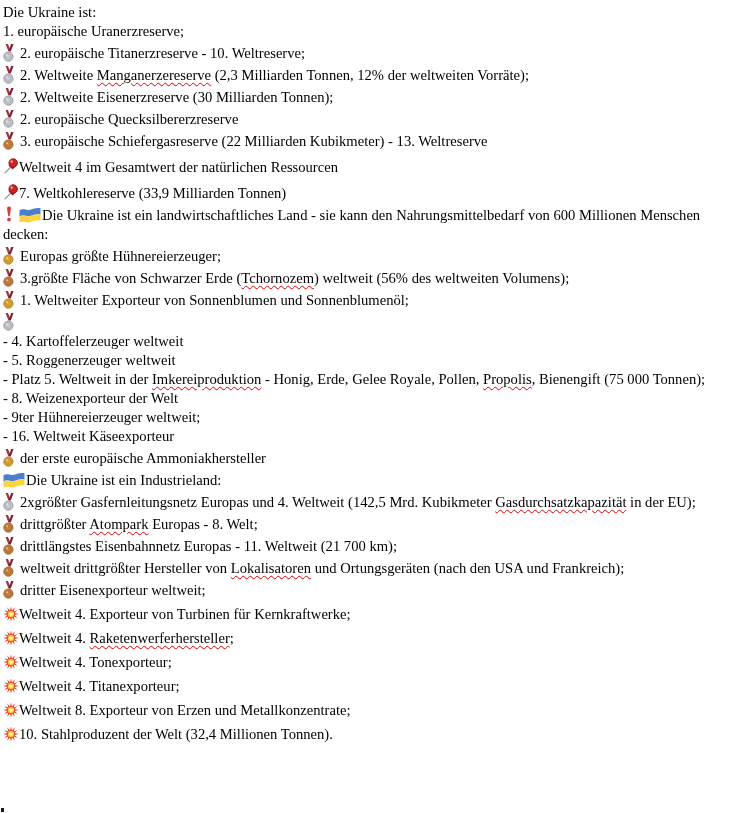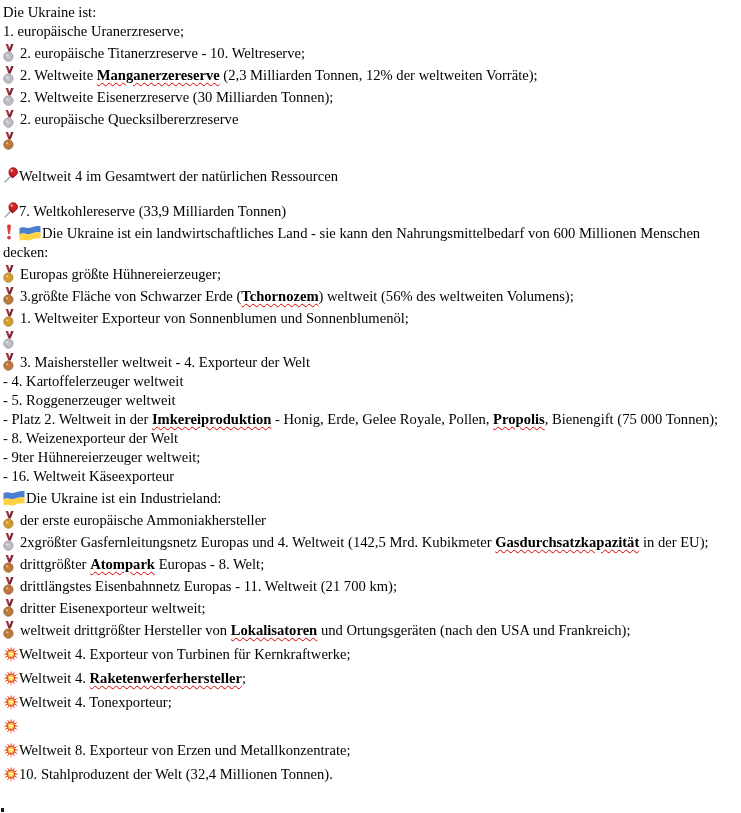--- a/index.html
+++ b/index.html
@@ -3,37 +3,36 @@
 <meta charset="utf-8">
 <style>
   html,body{margin:0;padding:0;}
   body{
     width:741px;height:813px;overflow:hidden;background:#ffffff;
     font-family:"Liberation Serif","DejaVu Serif",serif;
     font-size:14.6px;line-height:19px;color:#000000;
     box-sizing:border-box;padding:3px 2px 0 3px;position:relative;
   }
   .para{margin:0;white-space:normal;}
-  .sp2{margin-top:16px;}
+  .sp2{margin-top:7px;}
   .sp3{margin-top:3px;}
   .sp4{margin-top:5px;}
   .icon{display:inline-block;vertical-align:-4px;line-height:0;}
   .icon svg{overflow:visible;display:inline-block;}
   .icon-medal{margin-right:4px;}
   .icon-pin{margin-right:1px;vertical-align:-3px;}
   .icon-burst{margin-right:0;vertical-align:-3px;}
   .icon-flag{margin-right:1px;vertical-align:-3px;}
   .icon-excl{margin-right:6px;margin-left:2px;vertical-align:-2px;}
   .wavy{
     text-decoration-line:underline;
     text-decoration-style:wavy;
     text-decoration-color:#e00000;
     text-decoration-thickness:1px;
     text-underline-offset:2px;
-    font-weight:bold;
   }
   .partial-glyph{
     position:absolute;left:1px;bottom:1px;width:3px;height:4px;background:#1a1a1a;
   }
 </style>
 </head>
 <body>
 
 <div id="doc">
     <div class="para"><span>Die Ukraine ist:</span></div>
@@ -65,21 +64,21 @@
           <circle cx="5.4" cy="12.6" r="4.6" fill="#c9c9d2" stroke="#8f8f99" stroke-width="0.9"></circle>
           <circle cx="5.4" cy="12.6" r="2.7" fill="none" stroke="#8f8f99" stroke-width="0.8" opacity="0.55"></circle>
           <circle cx="4" cy="11.2" r="1" fill="#ffffff" opacity="0.5"></circle>
         </svg></span><span>2. europäische Quecksilbererzreserve</span></div>
     <div class="para sp3"><span class="icon icon-medal"><svg width="13" height="18" viewBox="0 0 13 18">
           <path d="M2.6,0 L5.4,7.2 L7.8,7.2 L5,0 Z" fill="#9e3040"></path>
           <path d="M10.6,0 L7.8,7.2 L5.4,7.2 L8.2,0 Z" fill="#7c2430"></path>
           <circle cx="5.4" cy="12.6" r="4.6" fill="#c8803f" stroke="#8f5a26" stroke-width="0.9"></circle>
           <circle cx="5.4" cy="12.6" r="2.7" fill="none" stroke="#8f5a26" stroke-width="0.8" opacity="0.55"></circle>
           <circle cx="4" cy="11.2" r="1" fill="#ffffff" opacity="0.5"></circle>
-        </svg></span></div>
+        </svg></span><span>3. europäische Schiefergasreserve (22 Milliarden Kubikmeter) - 13. Weltreserve</span></div>
     <div class="para sp2"><span class="icon icon-pin"><svg width="15" height="17" viewBox="0 0 15 17">
           <path d="M1.6,15.4 L7.6,9.2" stroke="#9a9aa2" stroke-width="1.3"></path>
           <path d="M5.6,7.4 L9.6,11.4 L11.8,9.2 L7.8,5.2 Z" fill="#8e1418"></path>
           <circle cx="10.2" cy="5" r="4.3" fill="#cf2128" stroke="#8e1418" stroke-width="0.8"></circle>
           <circle cx="8.7" cy="3.6" r="1.3" fill="#ff9f9f" opacity="0.9"></circle>
         </svg></span><span>Weltweit 4 im Gesamtwert der natürlichen Ressourcen</span></div>
     <div class="para sp2"><span class="icon icon-pin"><svg width="15" height="17" viewBox="0 0 15 17">
           <path d="M1.6,15.4 L7.6,9.2" stroke="#9a9aa2" stroke-width="1.3"></path>
           <path d="M5.6,7.4 L9.6,11.4 L11.8,9.2 L7.8,5.2 Z" fill="#8e1418"></path>
           <circle cx="10.2" cy="5" r="4.3" fill="#cf2128" stroke="#8e1418" stroke-width="0.8"></circle>
@@ -113,47 +112,40 @@
           <circle cx="5.4" cy="12.6" r="2.7" fill="none" stroke="#a67818" stroke-width="0.8" opacity="0.55"></circle>
           <circle cx="4" cy="11.2" r="1" fill="#ffffff" opacity="0.5"></circle>
         </svg></span><span>1. Weltweiter Exporteur von Sonnenblumen und Sonnenblumenöl;</span></div>
     <div class="para sp3"><span class="icon icon-medal"><svg width="13" height="18" viewBox="0 0 13 18">
           <path d="M2.6,0 L5.4,7.2 L7.8,7.2 L5,0 Z" fill="#9e3040"></path>
           <path d="M10.6,0 L7.8,7.2 L5.4,7.2 L8.2,0 Z" fill="#7c2430"></path>
           <circle cx="5.4" cy="12.6" r="4.6" fill="#c9c9d2" stroke="#8f8f99" stroke-width="0.9"></circle>
           <circle cx="5.4" cy="12.6" r="2.7" fill="none" stroke="#8f8f99" stroke-width="0.8" opacity="0.55"></circle>
           <circle cx="4" cy="11.2" r="1" fill="#ffffff" opacity="0.5"></circle>
         </svg></span></div>
-    <div class="para sp3"><span class="icon icon-medal"><svg width="13" height="18" viewBox="0 0 13 18">
-          <path d="M2.6,0 L5.4,7.2 L7.8,7.2 L5,0 Z" fill="#9e3040"></path>
-          <path d="M10.6,0 L7.8,7.2 L5.4,7.2 L8.2,0 Z" fill="#7c2430"></path>
-          <circle cx="5.4" cy="12.6" r="4.6" fill="#c8803f" stroke="#8f5a26" stroke-width="0.9"></circle>
-          <circle cx="5.4" cy="12.6" r="2.7" fill="none" stroke="#8f5a26" stroke-width="0.8" opacity="0.55"></circle>
-          <circle cx="4" cy="11.2" r="1" fill="#ffffff" opacity="0.5"></circle>
-        </svg></span><span>3. Maishersteller weltweit - 4. Exporteur der Welt</span></div>
     <div class="para"><span>- 4. Kartoffelerzeuger weltweit</span></div>
     <div class="para"><span>- 5. Roggenerzeuger weltweit</span></div>
-    <div class="para"><span>- Platz 2. Weltweit in der </span><span class="wavy">Imkereiproduktion</span><span> - Honig, Erde, Gelee Royale, Pollen, </span><span class="wavy">Propolis</span><span>, Bienengift (75&nbsp;000 Tonnen);</span></div>
+    <div class="para"><span>- Platz 5. Weltweit in der </span><span class="wavy">Imkereiproduktion</span><span> - Honig, Erde, Gelee Royale, Pollen, </span><span class="wavy">Propolis</span><span>, Bienengift (75&nbsp;000 Tonnen);</span></div>
     <div class="para"><span>- 8. Weizenexporteur der Welt</span></div>
     <div class="para"><span>- 9ter Hühnereierzeuger weltweit;</span></div>
     <div class="para"><span>- 16. Weltweit Käseexporteur</span></div>
+    <div class="para sp3"><span class="icon icon-medal"><svg width="13" height="18" viewBox="0 0 13 18">
+          <path d="M2.6,0 L5.4,7.2 L7.8,7.2 L5,0 Z" fill="#9e3040"></path>
+          <path d="M10.6,0 L7.8,7.2 L5.4,7.2 L8.2,0 Z" fill="#7c2430"></path>
+          <circle cx="5.4" cy="12.6" r="4.6" fill="#dba437" stroke="#a67818" stroke-width="0.9"></circle>
+          <circle cx="5.4" cy="12.6" r="2.7" fill="none" stroke="#a67818" stroke-width="0.8" opacity="0.55"></circle>
+          <circle cx="4" cy="11.2" r="1" fill="#ffffff" opacity="0.5"></circle>
+        </svg></span><span>der erste europäische Ammoniakhersteller</span></div>
     <div class="para sp3"><span class="icon icon-flag"><svg width="22" height="16" viewBox="0 0 22 16">
           <path d="M0.5,3.2 C4,1 7.5,4 11,2.8 C14.5,1.7 17.5,0.4 21.5,1.2 L21.5,7.4 C17.5,6.6 14.5,7.9 11,9 C7.5,10.1 4,7.2 0.5,9.4 Z" fill="#4a7fd0"></path>
           <path d="M0.5,9.4 C4,7.2 7.5,10.1 11,9 C14.5,7.9 17.5,6.6 21.5,7.4 L21.5,13.6 C17.5,12.8 14.5,14.1 11,15.2 C7.5,16.3 4,13.4 0.5,15.6 Z" fill="#ffd23e"></path>
         </svg></span><span>Die Ukraine ist ein Industrieland:</span></div>
     <div class="para sp3"><span class="icon icon-medal"><svg width="13" height="18" viewBox="0 0 13 18">
           <path d="M2.6,0 L5.4,7.2 L7.8,7.2 L5,0 Z" fill="#9e3040"></path>
           <path d="M10.6,0 L7.8,7.2 L5.4,7.2 L8.2,0 Z" fill="#7c2430"></path>
-          <circle cx="5.4" cy="12.6" r="4.6" fill="#dba437" stroke="#a67818" stroke-width="0.9"></circle>
-          <circle cx="5.4" cy="12.6" r="2.7" fill="none" stroke="#a67818" stroke-width="0.8" opacity="0.55"></circle>
-          <circle cx="4" cy="11.2" r="1" fill="#ffffff" opacity="0.5"></circle>
-        </svg></span><span>der erste europäische Ammoniakhersteller</span></div>
-    <div class="para sp3"><span class="icon icon-medal"><svg width="13" height="18" viewBox="0 0 13 18">
-          <path d="M2.6,0 L5.4,7.2 L7.8,7.2 L5,0 Z" fill="#9e3040"></path>
-          <path d="M10.6,0 L7.8,7.2 L5.4,7.2 L8.2,0 Z" fill="#7c2430"></path>
           <circle cx="5.4" cy="12.6" r="4.6" fill="#c9c9d2" stroke="#8f8f99" stroke-width="0.9"></circle>
           <circle cx="5.4" cy="12.6" r="2.7" fill="none" stroke="#8f8f99" stroke-width="0.8" opacity="0.55"></circle>
           <circle cx="4" cy="11.2" r="1" fill="#ffffff" opacity="0.5"></circle>
         </svg></span><span>2xgrößter Gasfernleitungsnetz Europas und 4. Weltweit (142,5 Mrd. Kubikmeter </span><span class="wavy">Gasdurchsatzkapazität</span><span> in der EU);</span></div>
     <div class="para sp3"><span class="icon icon-medal"><svg width="13" height="18" viewBox="0 0 13 18">
           <path d="M2.6,0 L5.4,7.2 L7.8,7.2 L5,0 Z" fill="#9e3040"></path>
           <path d="M10.6,0 L7.8,7.2 L5.4,7.2 L8.2,0 Z" fill="#7c2430"></path>
           <circle cx="5.4" cy="12.6" r="4.6" fill="#c8803f" stroke="#8f5a26" stroke-width="0.9"></circle>
           <circle cx="5.4" cy="12.6" r="2.7" fill="none" stroke="#8f5a26" stroke-width="0.8" opacity="0.55"></circle>
           <circle cx="4" cy="11.2" r="1" fill="#ffffff" opacity="0.5"></circle>
@@ -164,48 +156,48 @@
           <circle cx="5.4" cy="12.6" r="4.6" fill="#c8803f" stroke="#8f5a26" stroke-width="0.9"></circle>
           <circle cx="5.4" cy="12.6" r="2.7" fill="none" stroke="#8f5a26" stroke-width="0.8" opacity="0.55"></circle>
           <circle cx="4" cy="11.2" r="1" fill="#ffffff" opacity="0.5"></circle>
         </svg></span><span>drittlängstes Eisenbahnnetz Europas - 11. Weltweit (21&nbsp;700 km);</span></div>
     <div class="para sp3"><span class="icon icon-medal"><svg width="13" height="18" viewBox="0 0 13 18">
           <path d="M2.6,0 L5.4,7.2 L7.8,7.2 L5,0 Z" fill="#9e3040"></path>
           <path d="M10.6,0 L7.8,7.2 L5.4,7.2 L8.2,0 Z" fill="#7c2430"></path>
           <circle cx="5.4" cy="12.6" r="4.6" fill="#c8803f" stroke="#8f5a26" stroke-width="0.9"></circle>
           <circle cx="5.4" cy="12.6" r="2.7" fill="none" stroke="#8f5a26" stroke-width="0.8" opacity="0.55"></circle>
           <circle cx="4" cy="11.2" r="1" fill="#ffffff" opacity="0.5"></circle>
+        </svg></span><span>weltweit drittgrößter Hersteller von </span><span class="wavy">Lokalisatoren</span><span> und Ortungsgeräten (nach den USA und Frankreich);</span></div>
+    <div class="para sp3"><span class="icon icon-medal"><svg width="13" height="18" viewBox="0 0 13 18">
+          <path d="M2.6,0 L5.4,7.2 L7.8,7.2 L5,0 Z" fill="#9e3040"></path>
+          <path d="M10.6,0 L7.8,7.2 L5.4,7.2 L8.2,0 Z" fill="#7c2430"></path>
+          <circle cx="5.4" cy="12.6" r="4.6" fill="#c8803f" stroke="#8f5a26" stroke-width="0.9"></circle>
+          <circle cx="5.4" cy="12.6" r="2.7" fill="none" stroke="#8f5a26" stroke-width="0.8" opacity="0.55"></circle>
+          <circle cx="4" cy="11.2" r="1" fill="#ffffff" opacity="0.5"></circle>
         </svg></span><span>dritter Eisenexporteur weltweit;</span></div>
-    <div class="para sp3"><span class="icon icon-medal"><svg width="13" height="18" viewBox="0 0 13 18">
-          <path d="M2.6,0 L5.4,7.2 L7.8,7.2 L5,0 Z" fill="#9e3040"></path>
-          <path d="M10.6,0 L7.8,7.2 L5.4,7.2 L8.2,0 Z" fill="#7c2430"></path>
-          <circle cx="5.4" cy="12.6" r="4.6" fill="#c8803f" stroke="#8f5a26" stroke-width="0.9"></circle>
-          <circle cx="5.4" cy="12.6" r="2.7" fill="none" stroke="#8f5a26" stroke-width="0.8" opacity="0.55"></circle>
-          <circle cx="4" cy="11.2" r="1" fill="#ffffff" opacity="0.5"></circle>
-        </svg></span><span>weltweit drittgrößter Hersteller von </span><span class="wavy">Lokalisatoren</span><span> und Ortungsgeräten (nach den USA und Frankreich);</span></div>
     <div class="para sp4"><span class="icon icon-burst"><svg width="16" height="16" viewBox="0 0 16 16">
           <polygon points="15.8,8 11.5,8.9 14.8,11.9 10.6,10.6 11.9,14.8 8.9,11.5 8,15.8 7.1,11.5 4.1,14.8 5.5,10.6 1.3,11.9 4.5,8.9 0.2,8 4.5,7.1 1.3,4.1 5.5,5.5 4.1,1.3 7.1,4.5 8,0.2 8.9,4.5 11.9,1.3 10.6,5.5 14.8,4.1 11.5,7.1" fill="#e8432c"></polygon>
           <circle cx="8" cy="8" r="3.1" fill="#ffcf3d"></circle>
           <circle cx="8" cy="8" r="1.5" fill="#fff7d6"></circle>
         </svg></span><span>Weltweit 4. Exporteur von Turbinen für Kernkraftwerke;</span></div>
     <div class="para sp4"><span class="icon icon-burst"><svg width="16" height="16" viewBox="0 0 16 16">
           <polygon points="15.8,8 11.5,8.9 14.8,11.9 10.6,10.6 11.9,14.8 8.9,11.5 8,15.8 7.1,11.5 4.1,14.8 5.5,10.6 1.3,11.9 4.5,8.9 0.2,8 4.5,7.1 1.3,4.1 5.5,5.5 4.1,1.3 7.1,4.5 8,0.2 8.9,4.5 11.9,1.3 10.6,5.5 14.8,4.1 11.5,7.1" fill="#e8432c"></polygon>
           <circle cx="8" cy="8" r="3.1" fill="#ffcf3d"></circle>
           <circle cx="8" cy="8" r="1.5" fill="#fff7d6"></circle>
         </svg></span><span>Weltweit 4. </span><span class="wavy">Raketenwerferhersteller</span><span>;</span></div>
     <div class="para sp4"><span class="icon icon-burst"><svg width="16" height="16" viewBox="0 0 16 16">
           <polygon points="15.8,8 11.5,8.9 14.8,11.9 10.6,10.6 11.9,14.8 8.9,11.5 8,15.8 7.1,11.5 4.1,14.8 5.5,10.6 1.3,11.9 4.5,8.9 0.2,8 4.5,7.1 1.3,4.1 5.5,5.5 4.1,1.3 7.1,4.5 8,0.2 8.9,4.5 11.9,1.3 10.6,5.5 14.8,4.1 11.5,7.1" fill="#e8432c"></polygon>
           <circle cx="8" cy="8" r="3.1" fill="#ffcf3d"></circle>
           <circle cx="8" cy="8" r="1.5" fill="#fff7d6"></circle>
         </svg></span><span>Weltweit 4. Tonexporteur;</span></div>
     <div class="para sp4"><span class="icon icon-burst"><svg width="16" height="16" viewBox="0 0 16 16">
           <polygon points="15.8,8 11.5,8.9 14.8,11.9 10.6,10.6 11.9,14.8 8.9,11.5 8,15.8 7.1,11.5 4.1,14.8 5.5,10.6 1.3,11.9 4.5,8.9 0.2,8 4.5,7.1 1.3,4.1 5.5,5.5 4.1,1.3 7.1,4.5 8,0.2 8.9,4.5 11.9,1.3 10.6,5.5 14.8,4.1 11.5,7.1" fill="#e8432c"></polygon>
           <circle cx="8" cy="8" r="3.1" fill="#ffcf3d"></circle>
           <circle cx="8" cy="8" r="1.5" fill="#fff7d6"></circle>
-        </svg></span></div>
+        </svg></span><span>Weltweit 4. Titanexporteur;</span></div>
     <div class="para sp4"><span class="icon icon-burst"><svg width="16" height="16" viewBox="0 0 16 16">
           <polygon points="15.8,8 11.5,8.9 14.8,11.9 10.6,10.6 11.9,14.8 8.9,11.5 8,15.8 7.1,11.5 4.1,14.8 5.5,10.6 1.3,11.9 4.5,8.9 0.2,8 4.5,7.1 1.3,4.1 5.5,5.5 4.1,1.3 7.1,4.5 8,0.2 8.9,4.5 11.9,1.3 10.6,5.5 14.8,4.1 11.5,7.1" fill="#e8432c"></polygon>
           <circle cx="8" cy="8" r="3.1" fill="#ffcf3d"></circle>
           <circle cx="8" cy="8" r="1.5" fill="#fff7d6"></circle>
         </svg></span><span>Weltweit 8. Exporteur von Erzen und Metallkonzentrate;</span></div>
     <div class="para sp4"><span class="icon icon-burst"><svg width="16" height="16" viewBox="0 0 16 16">
           <polygon points="15.8,8 11.5,8.9 14.8,11.9 10.6,10.6 11.9,14.8 8.9,11.5 8,15.8 7.1,11.5 4.1,14.8 5.5,10.6 1.3,11.9 4.5,8.9 0.2,8 4.5,7.1 1.3,4.1 5.5,5.5 4.1,1.3 7.1,4.5 8,0.2 8.9,4.5 11.9,1.3 10.6,5.5 14.8,4.1 11.5,7.1" fill="#e8432c"></polygon>
           <circle cx="8" cy="8" r="3.1" fill="#ffcf3d"></circle>
           <circle cx="8" cy="8" r="1.5" fill="#fff7d6"></circle>
         </svg></span><span>10. Stahlproduzent der Welt (32,4 Millionen Tonnen).</span></div>

